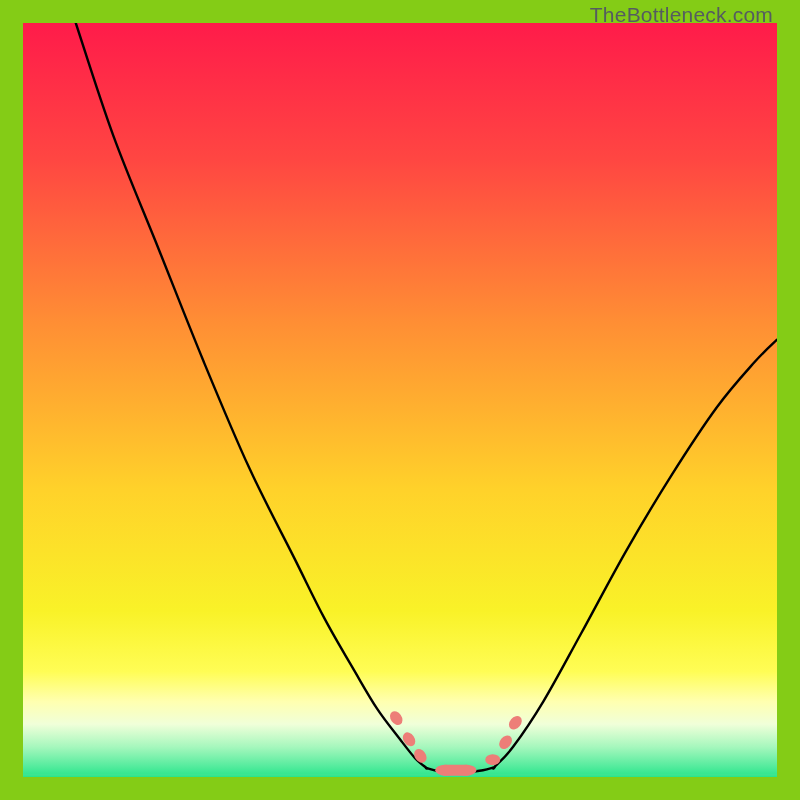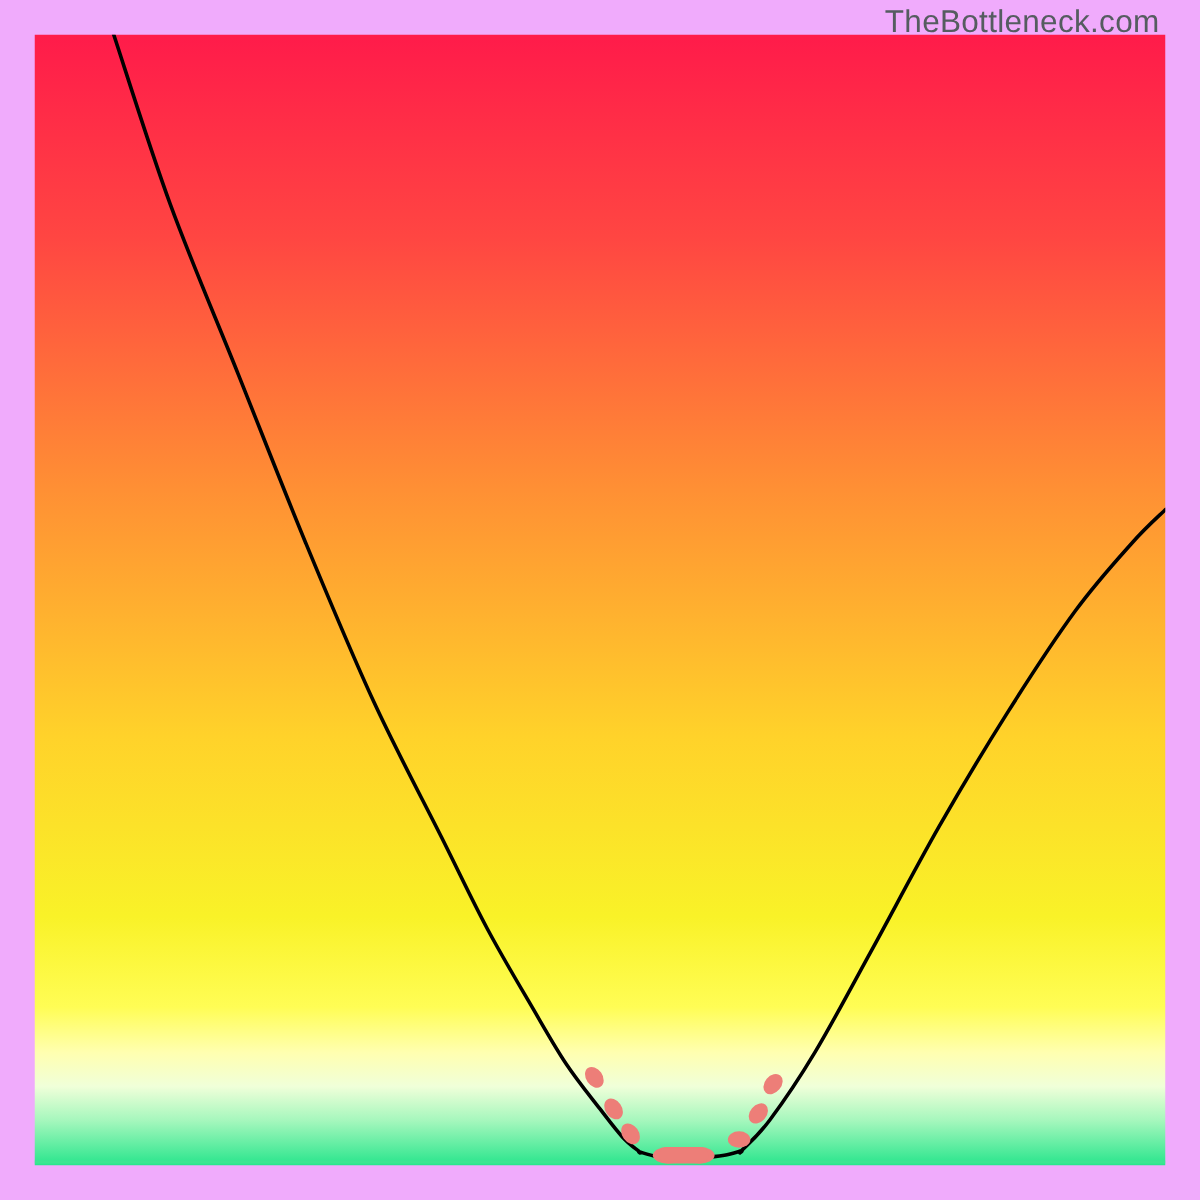--- a/index.html
+++ b/index.html
@@ -8,21 +8,21 @@
     width: 800px;
     height: 800px;
     overflow: hidden;
     background: #000;
     font-family: Arial, Helvetica, sans-serif;
   }
   .frame {
     position: absolute;
     top: 0; left: 0;
     width: 800px; height: 800px;
-    background: #f0abfc;
+    background: #84cc16;
   }
   .plot-area {
     position: absolute;
     overflow: hidden;
   }
   .gradient {
     position: absolute;
     inset: 0;
   }
   .watermark {

